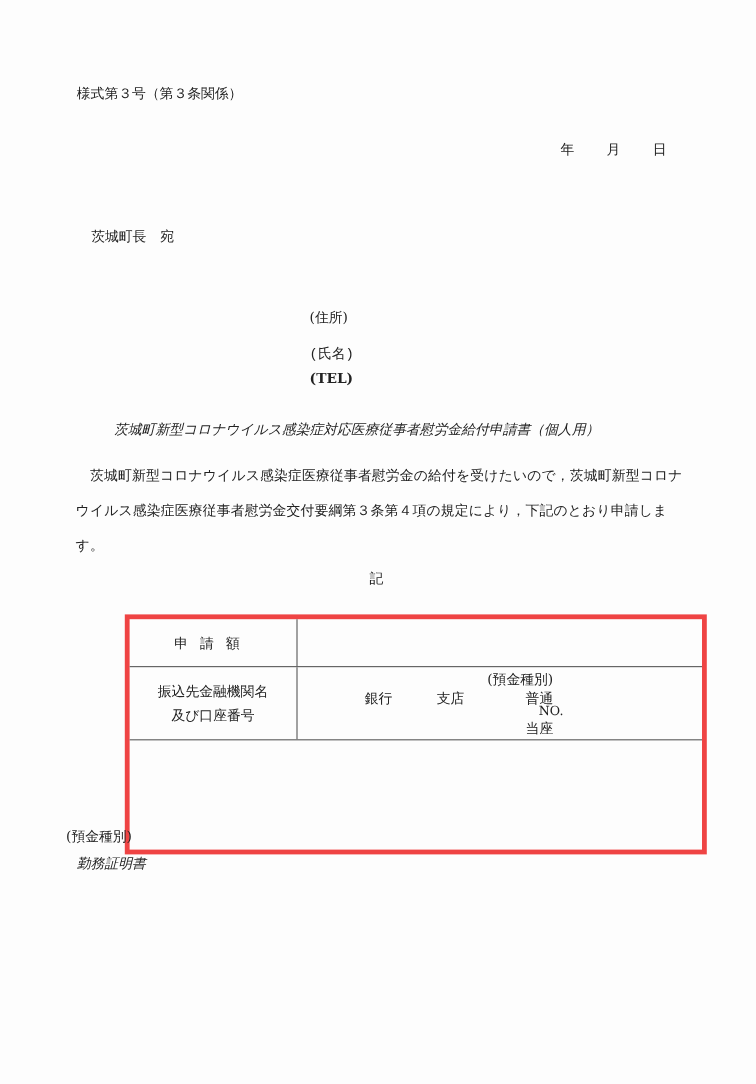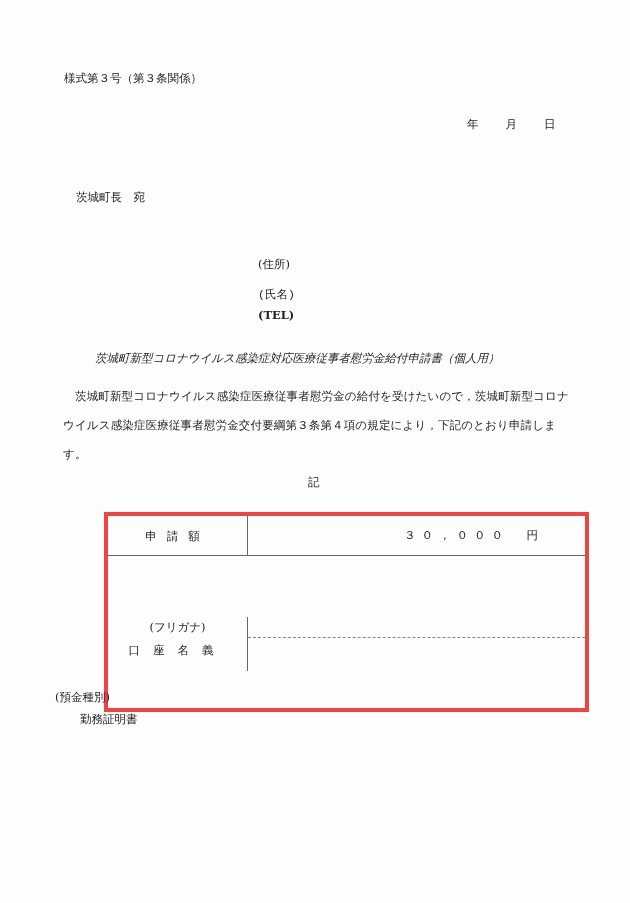--- a/index.html
+++ b/index.html
@@ -46,21 +46,21 @@
   #bank-type-label { position: absolute; left: 158px; top: 3px; }
   #bank-name { position: absolute; left: 56px; top: 19px; }
   #branch-name { position: absolute; left: 116px; top: 19px; }
   #type-futsu { position: absolute; left: 190px; top: 19px; }
   #type-no { position: absolute; left: 201px; top: 31px; font-size: 10.5px; }
   #type-toza { position: absolute; left: 190px; top: 44px; }
   #holder-kana { line-height: 18px; margin-top: -10px; }
   #holder-label { margin-top: 4px; }
   #dashed-line { position: absolute; left: 0; right: 0; top: 20px; border-top: 1px dashed #888; }
   #attachments-label { left: 55px; top: 690px; }
-  #attachment-item { left: 80px; top: 712px; }
+  #attachment-item { left: 64px; top: 712px; font-style: italic; }
 </style>
 </head>
 <body>
 
 <div class="abs" id="form-number">様式第３号（第３条関係）</div>
 
 <div class="abs" id="date-line">
   <span>年</span><span class="gap"></span><span>月</span><span class="gap"></span><span>日</span>
 </div>
 
@@ -74,31 +74,33 @@
 
 <div class="abs" id="body-text">茨城町新型コロナウイルス感染症医療従事者慰労金の給付を受けたいので，茨城町新型コロナウイルス感染症医療従事者慰労金交付要綱第３条第４項の規定により，下記のとおり申請します。</div>
 
 <div class="abs" id="ki">記</div>
 
 <div id="form-table">
   <div class="row" id="row-amount">
     <div class="label-cell">
       <span class="spaced">申請額</span>
     </div>
+  </div>
+
+  <div class="row" id="row-bank">
+    <div class="label-cell">
+      <span>振込先金融機関名</span>
+      <span>及び口座番号</span>
+    </div>
     <div class="value-cell">
-      <span id="amount-value">３０，０００　円</span>
+      <span id="bank-type-label">(預金種別)</span>
+      <span id="bank-name">銀行</span>
+      <span id="branch-name">支店</span>
+      <span id="type-futsu">普通</span>
+      <span id="type-no">NO.</span>
+      <span id="type-toza">当座</span>
     </div>
   </div>
 
-
-  <div class="row last" id="row-holder">
-    <div class="label-cell">
-      <span id="holder-kana">(フリガナ)</span>
-      <span id="holder-label" class="spaced-wide">口座名義</span>
-    </div>
-    <div class="value-cell">
-      <div id="dashed-line"></div>
-    </div>
-  </div>
 </div>
 
 <div class="abs" id="attachments-label">(預金種別)</div>
 <div class="abs" id="attachment-item">勤務証明書</div>
 
 </body></html>

